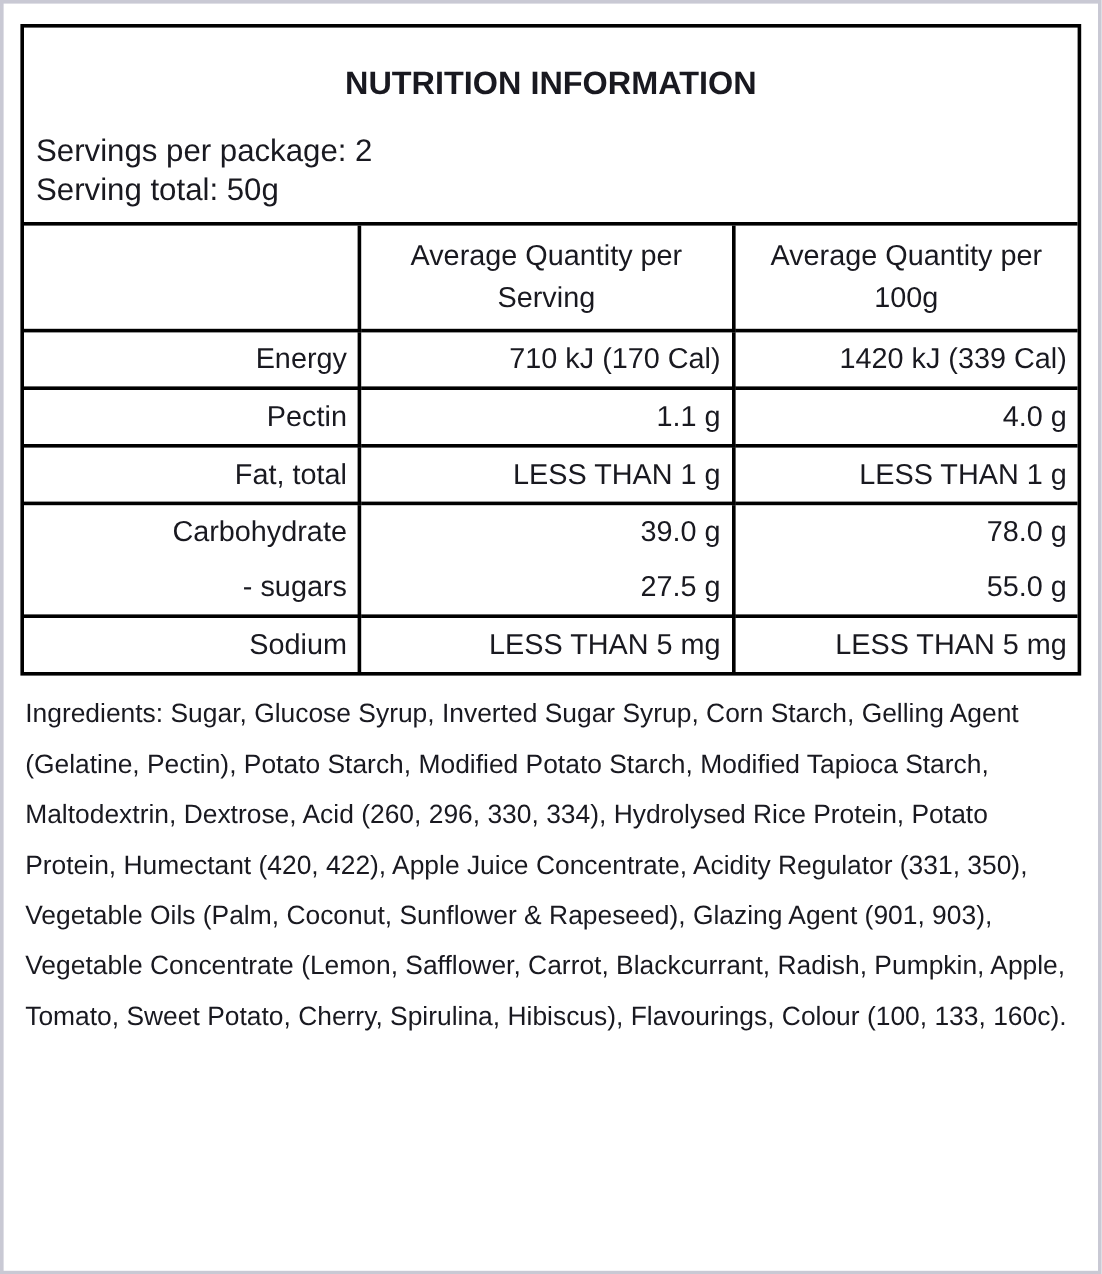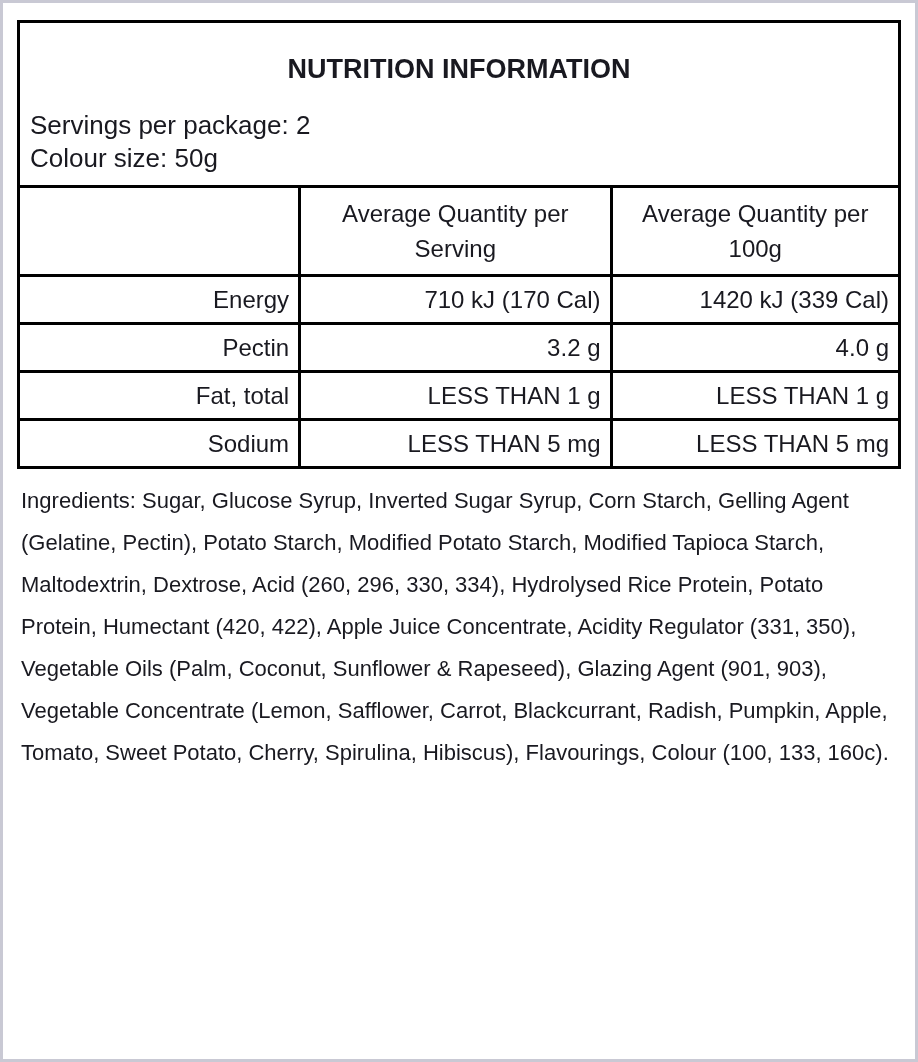--- a/index.html
+++ b/index.html
@@ -81,21 +81,21 @@
 </head>
 <body>
 
 <div class="page">
 
 
   <div class="panel">
     <div class="panel-header">
       <h2 class="nutrition-heading">NUTRITION INFORMATION</h2>
       <div class="serving-line">Servings per package: 2</div>
-      <div class="serving-line">Colour size: 50g</div>
+      <div class="serving-line">Serving total: 50g</div>
     </div>
 
     <table class="nutrition-table">
       <thead>
         <tr>
           <th class="col-name"></th>
           <th class="col-serve">Average Quantity per Serving</th>
           <th class="col-100g">Average Quantity per 100g</th>
         </tr>
       </thead>
@@ -109,35 +109,49 @@
             </td>
             <td>
               <div class="cell-line">1420 kJ (339 Cal)</div>
             </td>
           </tr>
           <tr>
             <td>
               <div class="cell-line">Pectin</div>
             </td>
             <td>
-              <div class="cell-line">3.2 g</div>
+              <div class="cell-line">1.1 g</div>
             </td>
             <td>
               <div class="cell-line">4.0 g</div>
             </td>
           </tr>
           <tr>
             <td>
               <div class="cell-line">Fat, total</div>
             </td>
             <td>
               <div class="cell-line">LESS THAN 1 g</div>
             </td>
             <td>
               <div class="cell-line">LESS THAN 1 g</div>
+            </td>
+          </tr>
+          <tr>
+            <td>
+              <div class="cell-line">Carbohydrate</div>
+              <div class="cell-line">  - sugars</div>
+            </td>
+            <td>
+              <div class="cell-line">39.0 g</div>
+              <div class="cell-line">27.5 g</div>
+            </td>
+            <td>
+              <div class="cell-line">78.0 g</div>
+              <div class="cell-line">55.0 g</div>
             </td>
           </tr>
           <tr>
             <td>
               <div class="cell-line">Sodium</div>
             </td>
             <td>
               <div class="cell-line">LESS THAN 5 mg</div>
             </td>
             <td>

